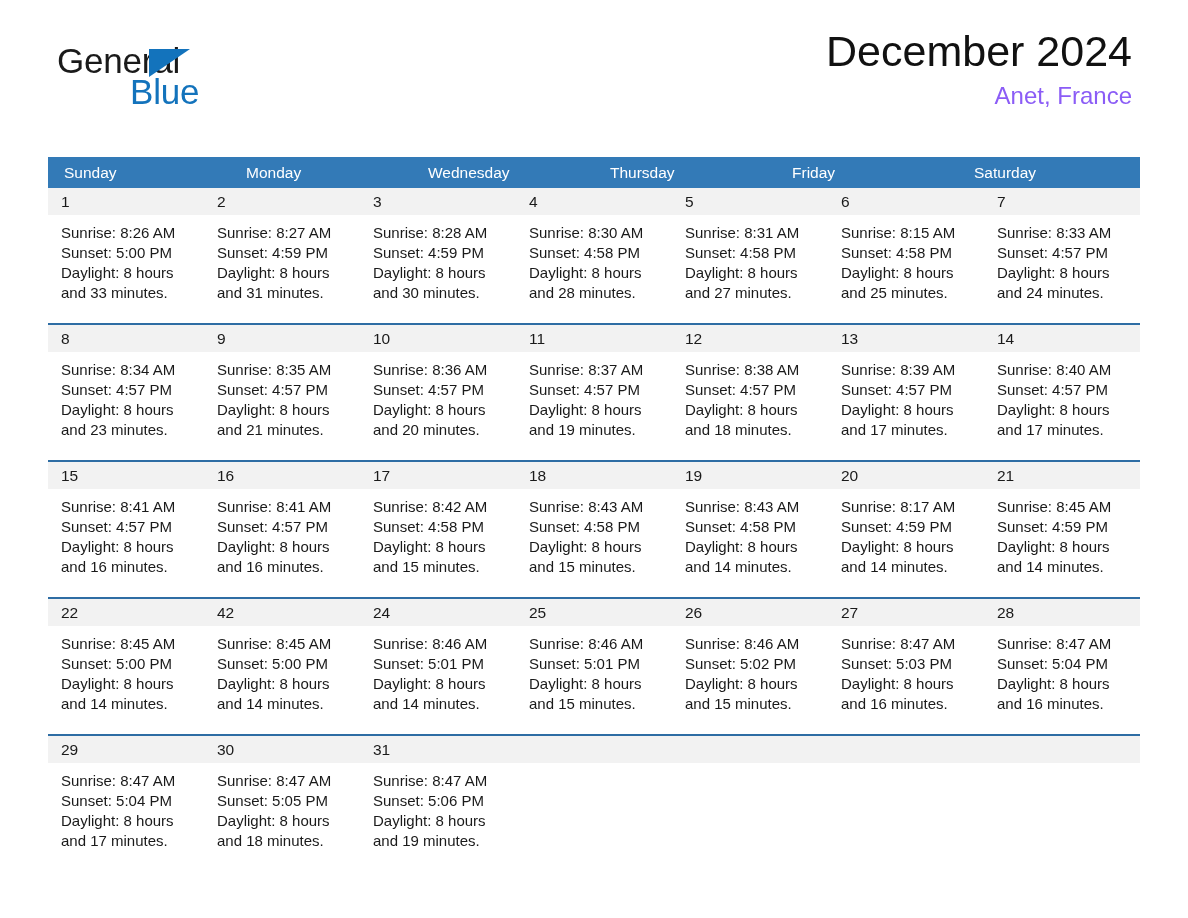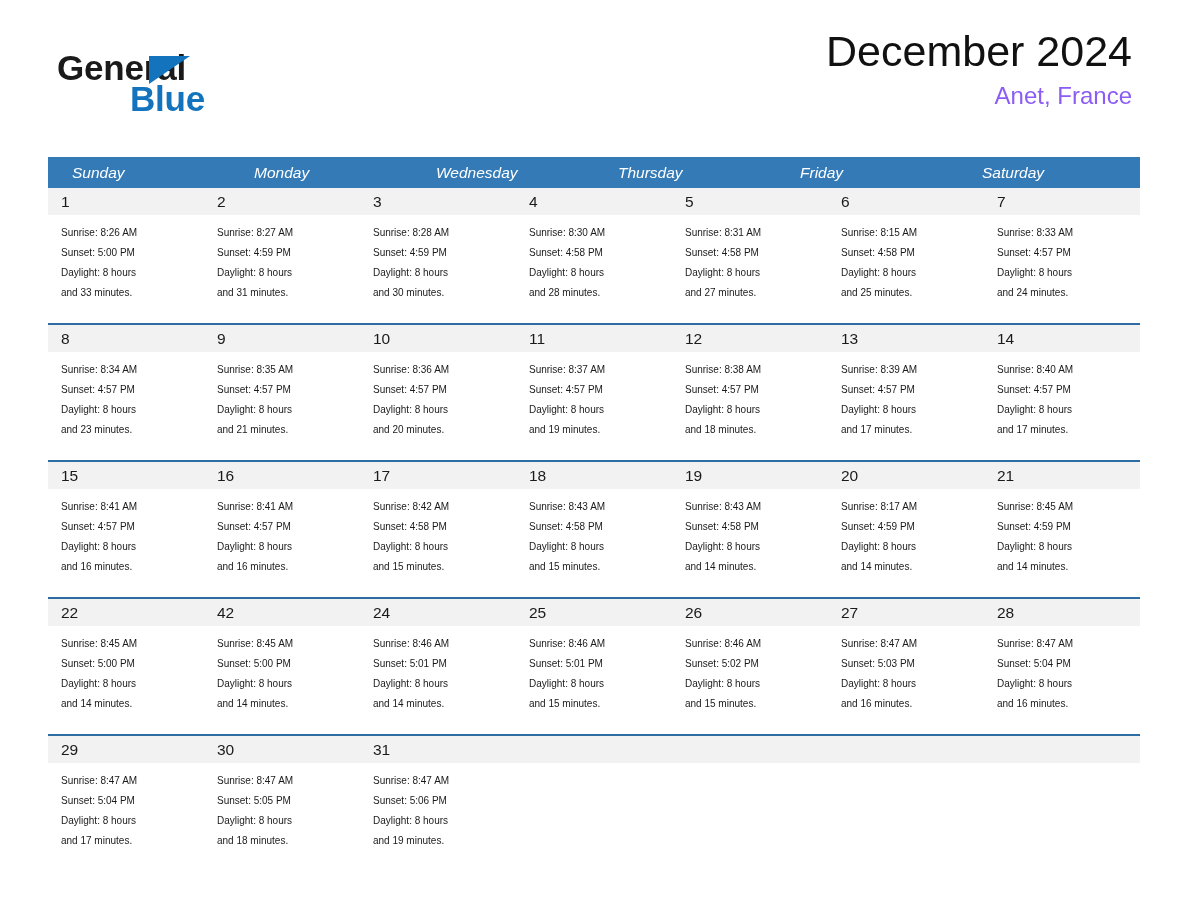--- a/index.html
+++ b/index.html
@@ -22,24 +22,23 @@
   }
 
   
   .header {
     position: relative;
     height: 118px;
   }
   .logo {
     position: absolute;
     left: 57px;
-    top: 48px;
+    top: 41px;
     width: 300px;
     height: 72px;
-    font-weight: bold;
   }
   .logo-general {
     position: absolute;
     left: 0;
     top: 0;
     font-size: 35px;
     letter-spacing: -0.2px;
     color: #1a1a1a;
     font-family: "Liberation Sans", sans-serif;
   }
@@ -90,25 +89,24 @@
   .weekday-row {
     display: flex;
     background: #337ab7;
     height: 31px;
   }
   .weekday {
     flex: 1 1 0;
     color: #ffffff;
     font-size: 15.5px;
     line-height: 31px;
-    padding-left: 24px;
+    padding-left: 16px;
     box-sizing: border-box;
     overflow: hidden;
     white-space: nowrap;
-    font-style: italic;
   }
 
   .week-row {
     border-top: 2px solid #2e6da4;
     background: #ffffff;
   }
   .week-row.first {
     border-top: none;
   }
   .dates-band {
@@ -127,21 +125,21 @@
   }
   .info-band {
     display: flex;
     background: #ffffff;
     height: 108px;
   }
   .info-cell {
     flex: 1 1 0;
     padding: 8px 6px 8px 13px;
     box-sizing: border-box;
-    font-size: 10px;
+    font-size: 15px;
     line-height: 20px;
     color: #1a1a1a;
   }
   .info-cell div {
     white-space: nowrap;
   }
 </style>
 </head>
 <body>
 

